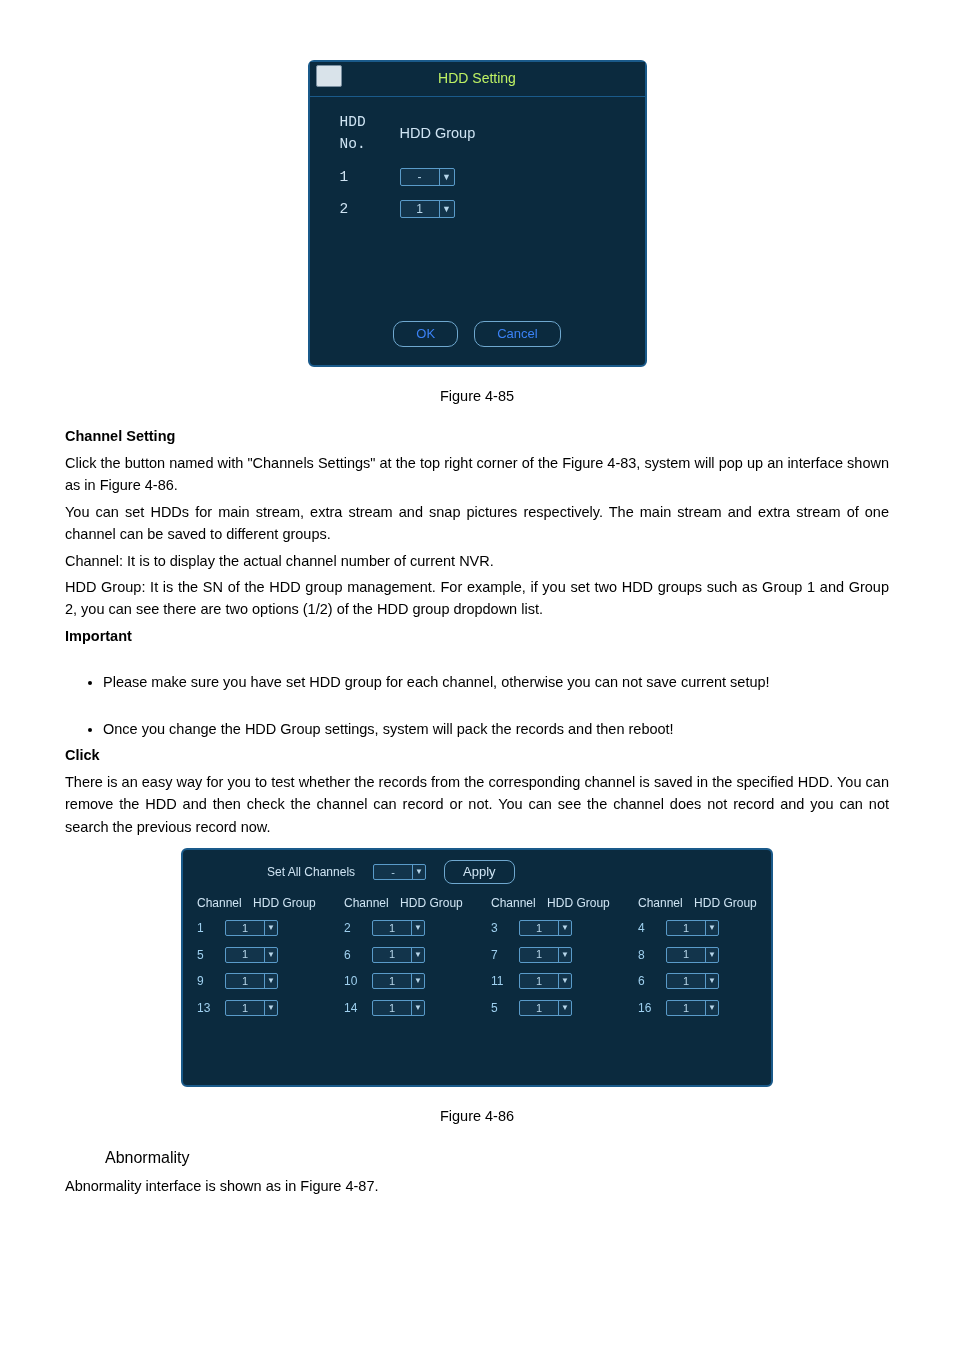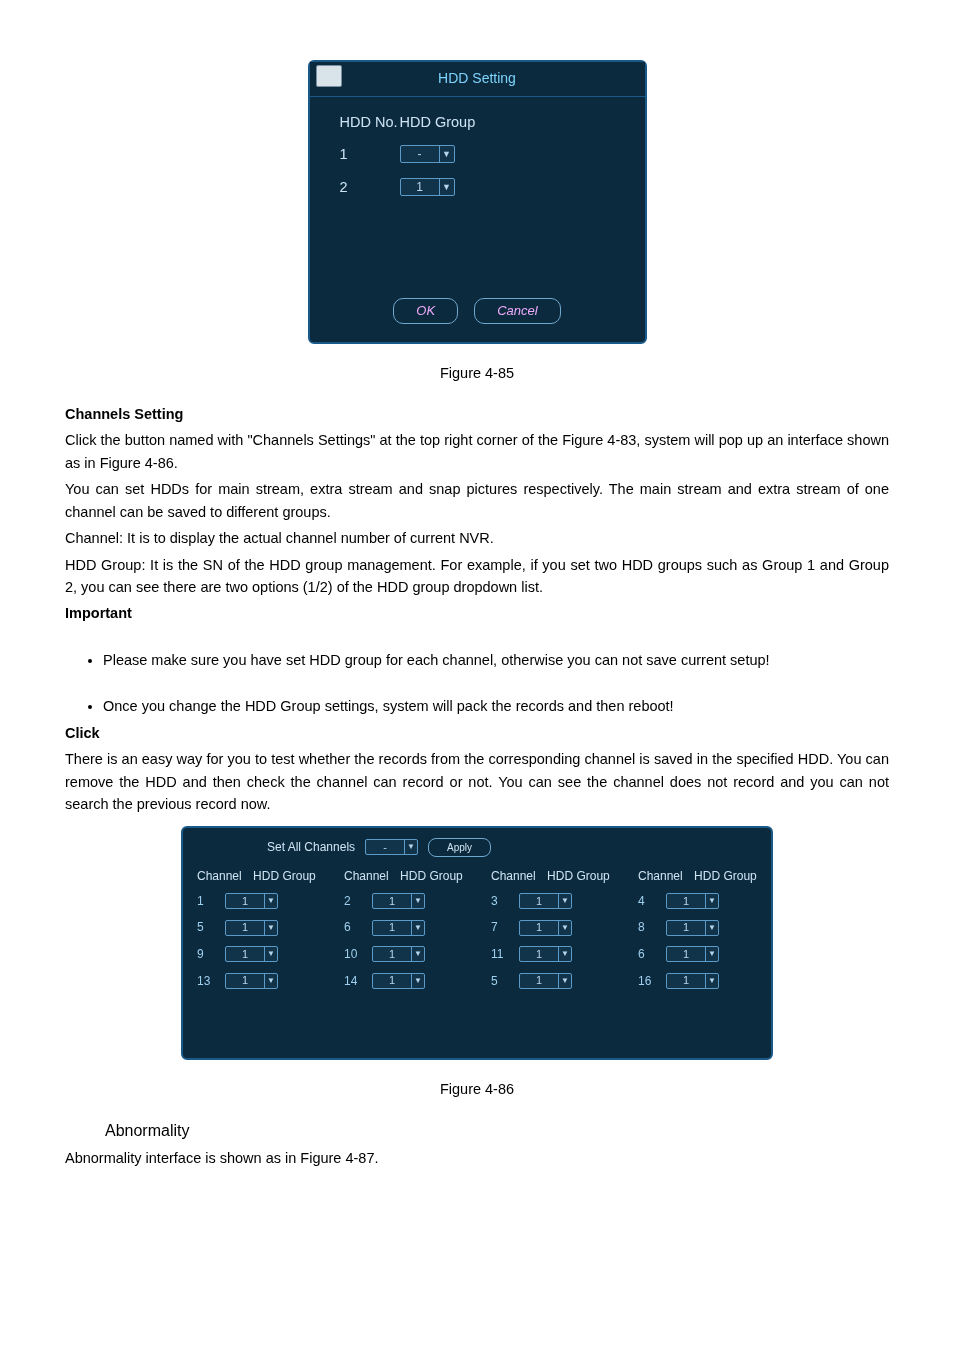--- a/index.html
+++ b/index.html
@@ -24,21 +24,21 @@
     display: inline-block;
     background: #0b2a3e;
     border: 2px solid #1a5a8a;
     border-radius: 6px;
     width: 335px;
     padding: 0 0 18px 0;
     text-align: left;
   }
   .hdd-titlebar {
     background: #0b2a3e;
-    color: #7dd3fc;
+    color: #bef264;
     font-size: 14px;
     text-align: center;
     padding: 6px 0 6px 0;
     border-bottom: 1px solid #1a5a8a;
     position: relative;
   }
   .hdd-title-icon {
     position: absolute;
     left: 6px;
     top: 3px;
@@ -50,21 +50,21 @@
   }
   .hdd-body {
     padding: 14px 20px 30px 30px;
     color: #cfe4f3;
   }
   .hdd-row {
     display: flex;
     align-items: center;
     margin-bottom: 10px;
   }
-  .hdd-col1 { width: 60px; }
+  .hdd-col1 { width: 60px; font-family: Liberation Mono, monospace; }
   .dd {
     display: inline-flex;
     align-items: center;
     border: 1px solid #5a9bc9;
     background: #12344b;
     color: #b6d5e9;
     height: 16px;
     font-size: 12px;
     border-radius: 2px;
   }
@@ -75,28 +75,27 @@
   }
   .dd .arrow {
     border-left: 1px solid #5a9bc9;
     width: 14px;
     text-align: center;
     font-size: 9px;
     line-height: 16px;
   }
   .btn {
     display: inline-block;
-    color: #f0abfc;
+    color: #3b82f6;
     border: 1px solid #6fa8cf;
     border-radius: 10px;
     padding: 2px 22px;
     font-size: 13px;
     background: #0b2a3e;
     margin: 0 6px;
-    font-style: italic;
   }
   .hdd-buttons {
     text-align: center;
   }
   p { margin: 0 0 4px 0; text-align: justify; }
   .bold { font-weight: bold; }
   .section-title { font-weight: normal; font-size: 16px; margin: 10px 0 4px 40px; }
   ul.bullets {
     list-style: disc;
     padding-left: 38px;
@@ -110,21 +109,21 @@
     border-radius: 6px;
     width: 560px;
     padding: 10px 14px 60px 14px;
     text-align: left;
     color: #cfe4f3;
     font-size: 12px;
   }
   .ch-top {
     display: flex;
     align-items: center;
-    gap: 10px;
+    gap: 18px;
     margin-bottom: 10px;
     padding-left: 70px;
   }
   .ch-headers, .ch-row {
     display: grid;
     grid-template-columns: repeat(4, 1fr);
     column-gap: 28px;
   }
   .ch-headers { margin-bottom: 6px; }
   .ch-head {
@@ -150,21 +149,21 @@
     font-size: 11px;
     border-radius: 2px;
   }
   .dd-sm .v { padding: 0 10px; min-width: 18px; text-align: center; }
   .dd-sm .arrow { border-left: 1px solid #5a9bc9; width: 12px; text-align:center; font-size:8px; line-height:14px;}
   .apply-btn {
     color: #cfe4f3;
     border: 1px solid #6fa8cf;
     border-radius: 8px;
     padding: 1px 18px;
-    font-size: 10px;
+    font-size: 13px;
     background: #0b2a3e;
   }
 </style>
 </head>
 <body>
 
 <div class="fig-wrap">
   <div class="hdd-dialog">
     <div class="hdd-titlebar">
       <span class="hdd-title-icon"></span>
@@ -192,21 +191,21 @@
       <div style="height:60px"></div>
     </div>
     <div class="hdd-buttons">
       <span class="btn">OK</span>
       <span class="btn">Cancel</span>
     </div>
   </div>
 </div>
 <div class="fig-caption">Figure 4-85</div>
 
-<p class="bold">Channels Setting</p>
+<p class="bold">Channel Setting</p>
 <p>Click the button named with "Channels Settings" at the top right corner of the Figure 4-83, system will pop up an interface shown as in Figure 4-86.</p>
 <p>You can set HDDs for main stream, extra stream and snap pictures respectively. The main stream and extra stream of one channel can be saved to different groups.</p>
 <p>Channel: It is to display the actual channel number of current NVR.</p>
 <p>HDD Group: It is the SN of the HDD group management. For example, if you set two HDD groups such as Group 1 and Group 2, you can see there are two options (1/2) of the HDD group dropdown list.</p>
 <p class="bold">Important</p>
 <ul class="bullets">
   <li>Please make sure you have set HDD group for each channel, otherwise you can not save current setup!</li>
   <li>Once you change the HDD Group settings, system will pack the records and then reboot!</li>
 </ul>
 <p class="bold">Click</p>

